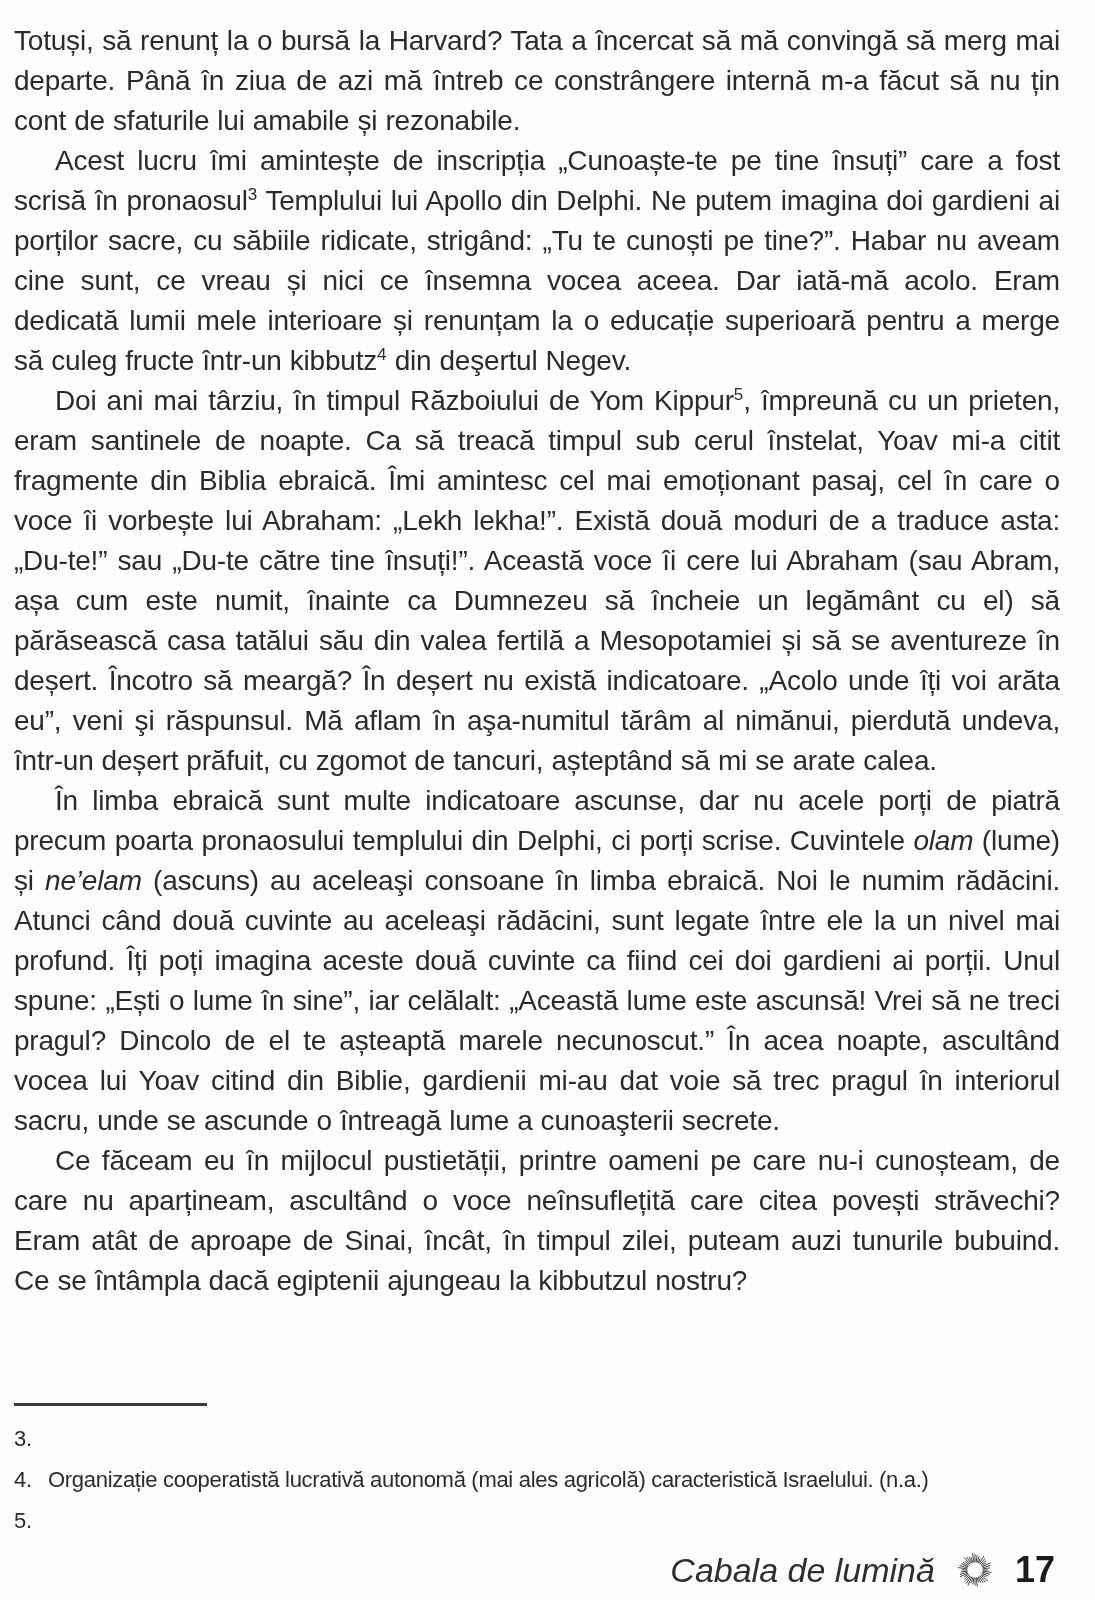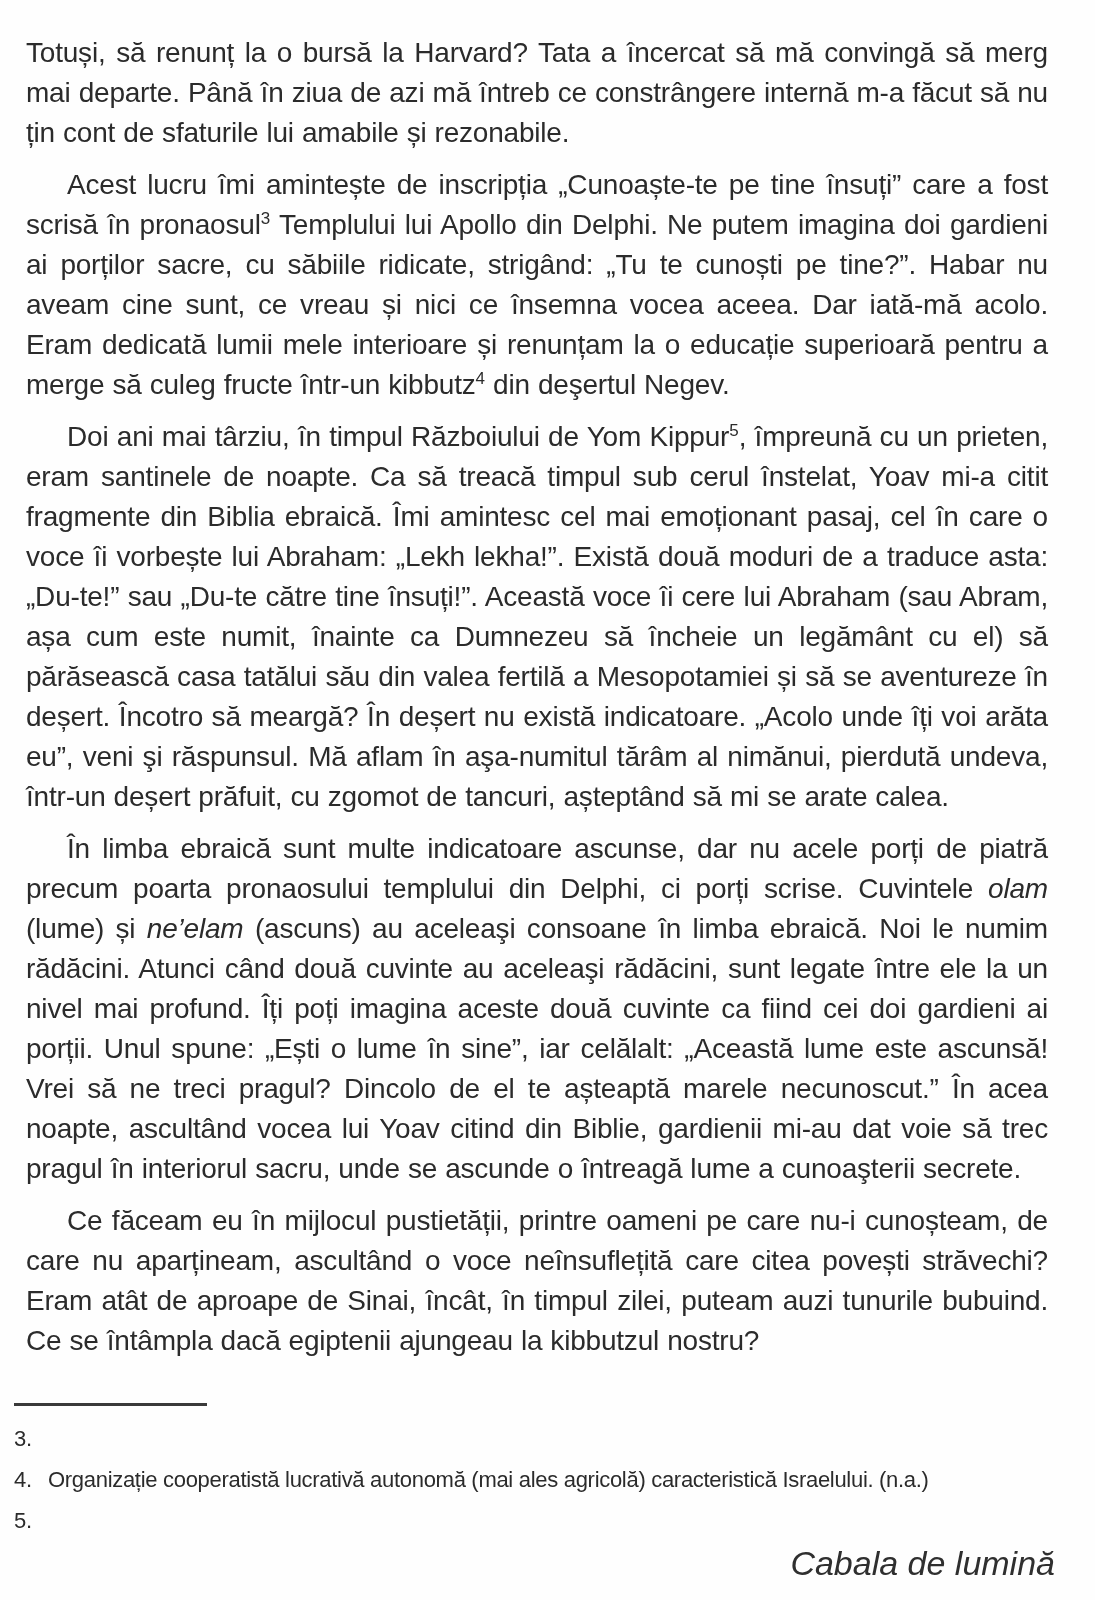--- a/index.html
+++ b/index.html
@@ -10,21 +10,21 @@
     overflow:hidden;
     font-family:"Liberation Sans", sans-serif;
     color:#2b2b2b;
     margin:0 auto;
   }
   .body-text{
     position:absolute;left:14px;top:21px;width:1046px;height:1374px;
     overflow:hidden;
   }
   .para{
-    margin:12px;
+    margin:0;
     font-size:28px;
     line-height:40px;
     text-align:justify;
     letter-spacing:-0.2px;
     word-spacing:0.5px;
     color:#2b2b2b;
   }
   .para.indent{text-indent:41px;}
   .para em{font-style:italic;}
   sup.fn-ref{
@@ -47,21 +47,21 @@
     line-height:41px;
     letter-spacing:-0.3px;
     white-space:nowrap;
     overflow:hidden;
     color:#2b2b2b;
   }
   .fn-num{flex:0 0 34px;}
   .fn-text em{font-style:italic;}
   .page-footer{
     position:absolute;right:40px;top:1544px;height:52px;
-    display:flex;align-items:center;gap:22px;flex-direction:column;
+    display:flex;align-items:center;gap:22px;
   }
   .book-title{
     font-style:italic;
     font-size:34px;
     color:#2f2f2f;
   }
   .page-num{
     font-size:36px;
     font-weight:700;
     color:#1c1c1c;

